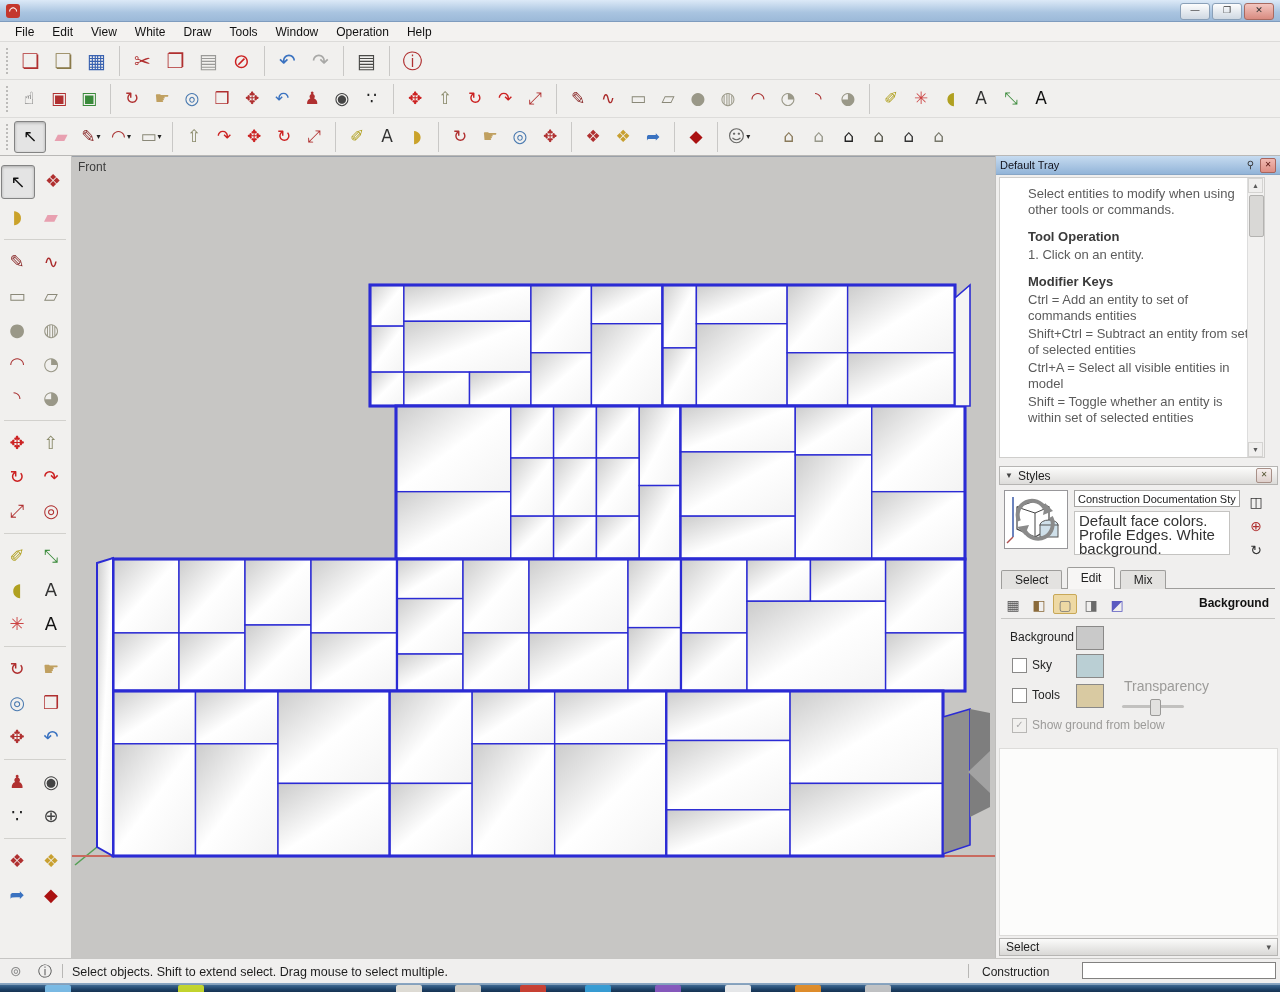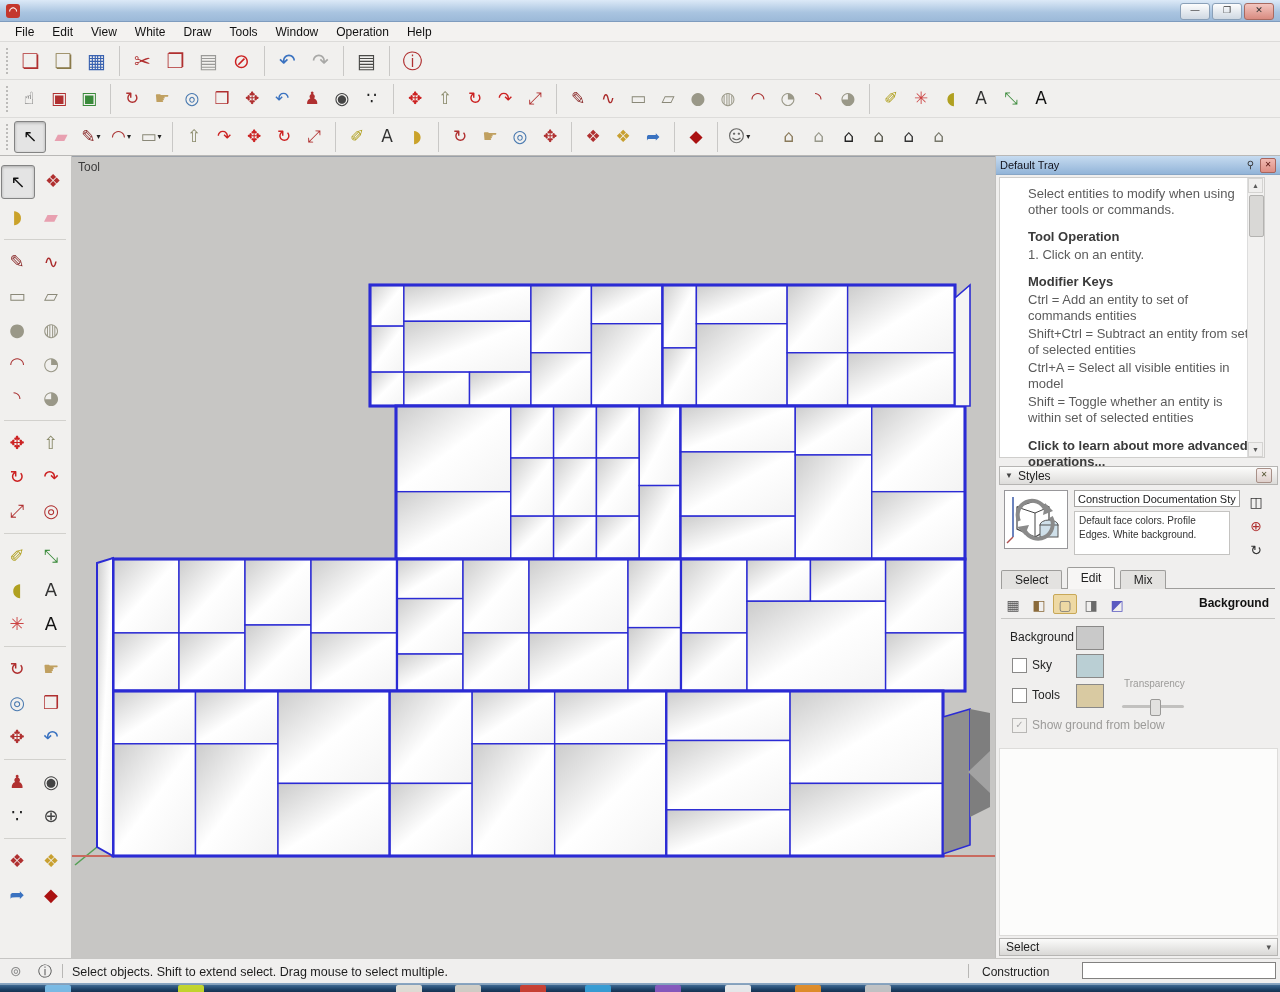--- a/index.html
+++ b/index.html
@@ -76,42 +76,42 @@
     background:linear-gradient(#fcfcfb,#dddcda);border:1px solid #b6b5b3;box-sizing:border-box;
     display:flex;align-items:center;padding:0 5px;font-size:12px;color:#222}
   .panel-header .hx{margin-left:auto;width:14px;height:13px;border:1px solid #a89088;border-radius:2px;
     background:linear-gradient(#f7efee,#ded0cc);font-size:8px;line-height:11px;text-align:center;color:#553}
   .panel-header .hcaret{margin-right:5px;font-size:8px;color:#444}
 
   #style-thumb{position:absolute;left:8px;top:334px;width:62px;height:57px;background:#fff;border:1px solid #98979a}
   #style-name{position:absolute;left:78px;top:334px;width:158px;height:15px;border:1px solid #a5a4a2;
     font-family:"Liberation Sans",sans-serif;font-size:11px;padding:0 3px;color:#222}
   #style-desc{position:absolute;left:78px;top:355px;width:156px;height:44px;background:#fff;border:1px solid #c4c3c1;
-    font-size:10px;line-height:14px;color:#333;padding:2px 4px;box-sizing:border-box}
+    font-size:15px;line-height:14px;color:#333;padding:2px 4px;box-sizing:border-box}
   .style-sideicon{position:absolute;left:250px;width:20px;height:20px;text-align:center;
     font-family:"DejaVu Sans",sans-serif;font-size:14px;line-height:20px}
 
   #style-tabs{position:absolute;left:5px;top:411px;width:274px;height:21px;border-bottom:1px solid #9e9d9b}
   .tab{position:relative;display:inline-block;height:18px;line-height:18px;padding:0 13px;
     border:1px solid #9e9d9b;border-bottom:none;border-radius:2px 2px 0 0;background:#e3e2e0;
     margin-right:1px;font-size:12px;top:2px;color:#222}
   .tab.active{background:#f7f6f5;top:0;height:21px;line-height:20px;z-index:2}
 
   #edit-strip{position:absolute;left:5px;top:438px;width:274px;height:24px;border-bottom:1px solid #c6c5c3}
   .estrip-icon{display:inline-block;width:24px;height:20px;text-align:center;
     font-family:"DejaVu Sans",sans-serif;font-size:14px;line-height:20px;color:#555;margin-right:2px;border-radius:2px}
   .estrip-icon.active{background:#eed9a4;border:1px solid #c8a858;box-sizing:border-box}
   #estrip-label{position:absolute;right:6px;top:2px;font-weight:bold;font-size:12px;color:#111}
 
   .srow-label{position:absolute;font-size:12px;color:#222}
   .swatch{position:absolute;width:26px;height:22px;border:1px solid #8a8988}
   .checkbox{position:absolute;width:13px;height:13px;background:#fff;border:1px solid #8a8988;
     font-size:10px;line-height:12px;text-align:center;color:#777}
   .checkbox.disabled{background:#f1f0ee;color:#aaa;border-color:#b8b7b5}
-  #trans-label{position:absolute;left:128px;top:522px;font-size:10px;color:#9c9b99}
+  #trans-label{position:absolute;left:128px;top:522px;font-size:14px;color:#9c9b99}
   #trans-track{position:absolute;left:126px;top:549px;width:62px;height:3px;background:#c2c1bf;border-radius:2px}
   #trans-thumb{position:absolute;left:154px;top:543px;width:9px;height:15px;background:#e2e1df;border:1px solid #9a9997;border-radius:2px}
 
   #tray-filler{position:absolute;left:3px;top:592px;width:279px;height:188px;background:#fcfcfb;border:1px solid #dddcda;box-sizing:border-box}
   #select-bar{position:absolute;left:3px;top:782px;width:279px;height:18px;
     background:linear-gradient(#fbfbfa,#d9d8d6);border:1px solid #b6b5b3;box-sizing:border-box;
     display:flex;align-items:center;padding:0 6px;font-size:12px;color:#222}
   #select-bar .caret{margin-left:auto;font-size:9px;color:#555}
 
   
@@ -632,41 +632,40 @@
       <rect x="718.0833333333334" y="534" width="152.91666666666669" height="92.4" fill="url(#sg)" stroke="#2b2bd4" stroke-width="1.4"></rect>
       <rect x="718.0833333333334" y="626.4" width="152.91666666666669" height="72.6" fill="url(#sg)" stroke="#2b2bd4" stroke-width="1.4"></rect>
       <rect x="594.3333333333334" y="534" width="276.6666666666667" height="165" fill="none" stroke="#2b2bd4" stroke-width="2.2"></rect>
       <rect x="41" y="534" width="830" height="165" fill="none" stroke="#2b2bd4" stroke-width="3"></rect>
       <polygon points="25,406 41,401 41,699 25,690" fill="url(#sg)" stroke="#2b2bd4" stroke-width="2"></polygon>
       <polygon points="883,141 898,128 898,249 883,249" fill="#f4f4f4" stroke="#2b2bd4" stroke-width="1.6"></polygon>
       <polygon points="871,560 898,552 898,688 871,697" fill="#8f8f8f" stroke="#2b2bd4" stroke-width="1.6"></polygon>
       <polygon points="898,552 918,556 918,650 898,660" fill="#7e7e7e" stroke="none" stroke-width="0"></polygon>
       <polygon points="918,594 896,615 918,636" fill="#a2a2a2" stroke="none" stroke-width="0"></polygon>
     </svg>
-  <div id="vp-label">Tool</div>
+  <div id="vp-label">Front</div>
 </div>
 
 <div id="tray">
   <div id="tray-titlebar">
     <span>Default Tray</span>
     <span id="tray-pin">⚲</span>
     <span id="tray-close">✕</span>
   </div>
 
   <div id="instructor">
     <div id="ins-text">
       <div class="ins-p">Select entities to modify when using other tools or commands.</div>
       <div class="ins-h">Tool Operation</div>
       <div class="ins-p">1. Click on an entity.</div>
       <div class="ins-h">Modifier Keys</div>
       <div class="ins-p">Ctrl = Add an entity to set of commands entities</div>
       <div class="ins-p">Shift+Ctrl = Subtract an entity from set of selected entities</div>
       <div class="ins-p">Ctrl+A = Select all visible entities in model</div>
       <div class="ins-p">Shift = Toggle whether an entity is within set of selected entities</div>
-      <div id="ins-link">Click to learn about more advanced operations...</div>
     </div>
     <div id="ins-scroll">
       <div class="sbtn" style="top:0">▲</div>
       <div id="ins-thumb"></div>
       <div class="sbtn" style="bottom:0">▼</div>
     </div>
   </div>
 
   <div class="panel-header" style="top:310px">
     <span class="hcaret">▼</span>

